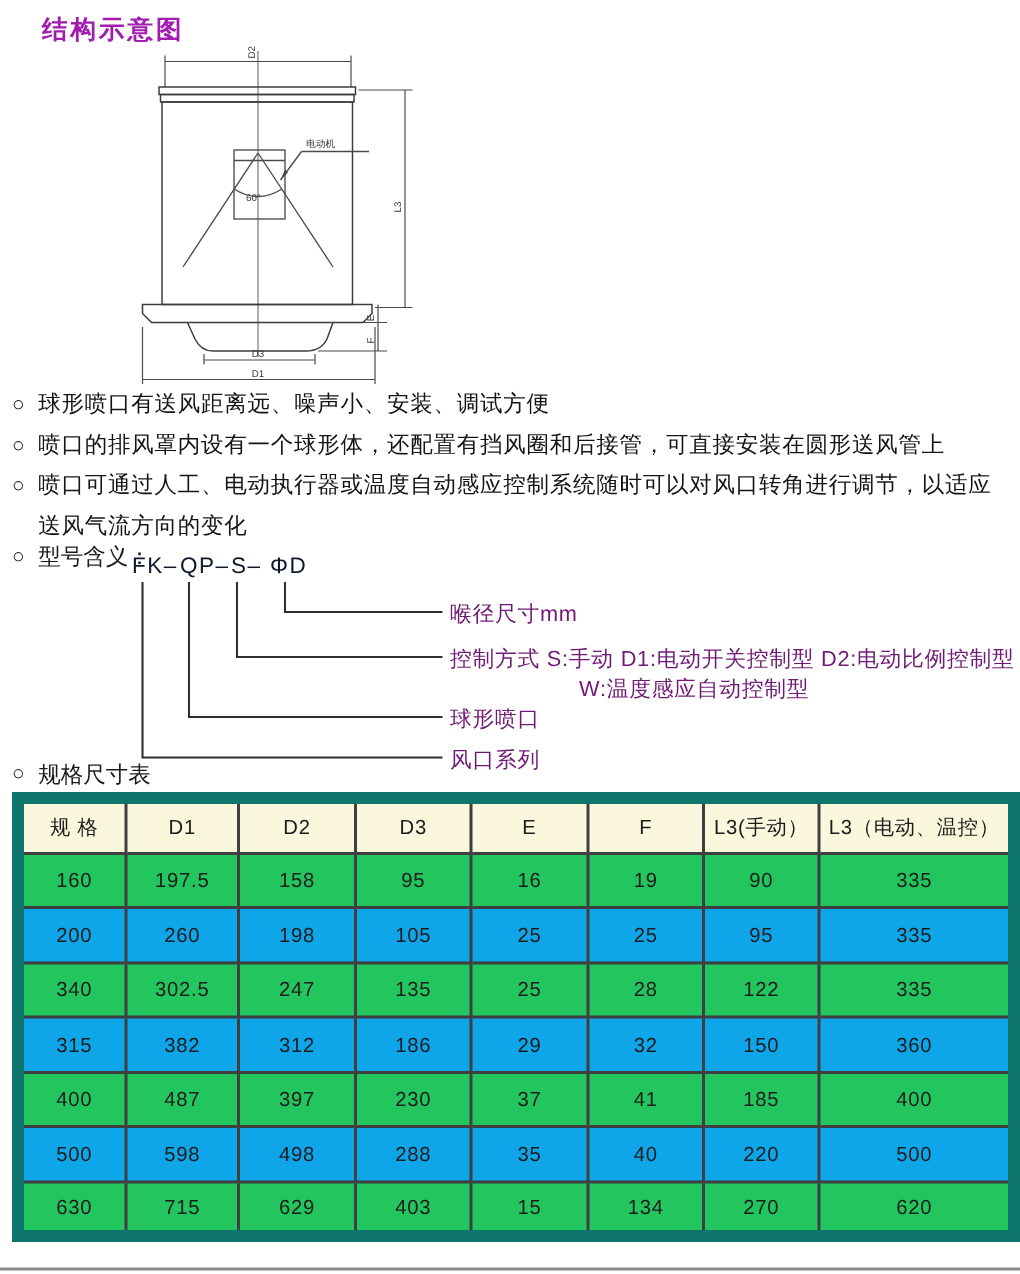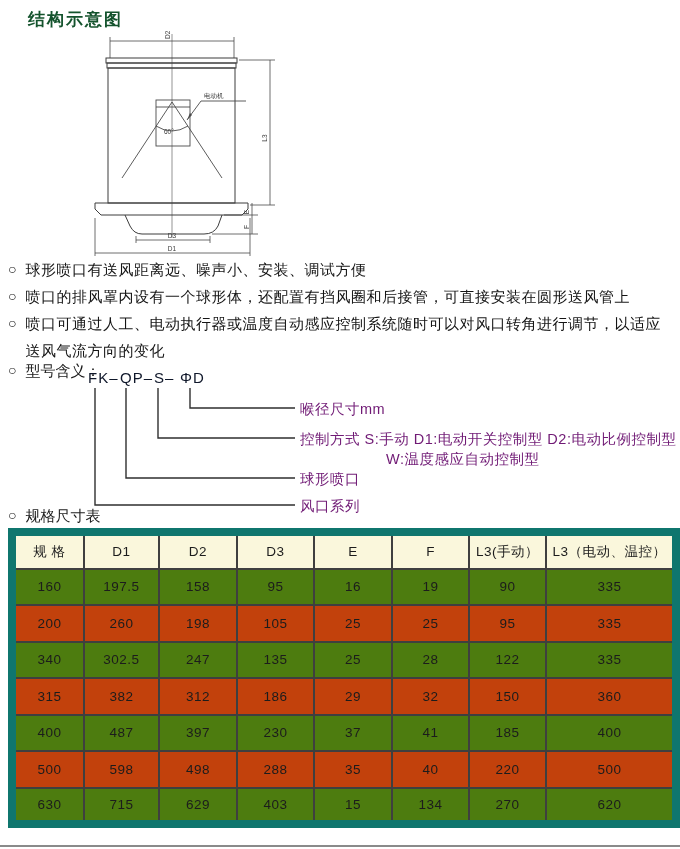--- a/index.html
+++ b/index.html
@@ -4,21 +4,21 @@
 <style>
   * { margin: 0; padding: 0; box-sizing: border-box; }
   html, body { background: #ffffff; }
   body {
     width: 680px; height: 849px; position: relative;
     font-family: "Liberation Sans", "DejaVu Sans", sans-serif;
     color: #1a1a1a; overflow: hidden;
   }
   .page-title {
     position: absolute; left: 28px; top: 8px;
-    font-size: 17px; font-weight: bold; letter-spacing: 2px; color: #14532d;
+    font-size: 17px; font-weight: bold; letter-spacing: 2px; color: #a21caf;
   }
   .drawing { position: absolute; left: 60px; top: 28px; }
   .drawing svg { display: block; }
 
   .features { position: absolute; left: 8px; top: 256px; width: 666px; }
   .feature-item { display: flex; align-items: flex-start; font-size: 15px; line-height: 27px; color: #141414; }
   .feature-bullet { flex: 0 0 auto; margin-right: 9px; font-size: 14px; }
   .feature-text { flex: 1 1 auto; letter-spacing: 0.5px; }
 
   .model { position: absolute; left: 0; top: 362px; width: 680px; height: 150px; }
@@ -37,22 +37,22 @@
   .spec-head { position: absolute; left: 8px; top: 507px; font-size: 15px; display: flex; }
   .spec-bullet { margin-right: 9px; font-size: 14px; }
 
   table.spec { position: absolute; left: 8px; top: 528px; width: 664px;
     border-collapse: collapse; table-layout: fixed; border: 8px solid #0f766e; }
   table.spec td {
     border: 2px solid #3f3f3f; text-align: center; vertical-align: middle;
     height: 36.5px; font-size: 13.5px; color: #1c1c1c; letter-spacing: 0.5px;
   }
   tr.hdr td { background: #faf7dc; font-size: 13.5px; }
-  tr.row-blue td { background: #4d7c0f; }
-  tr.row-yellow td { background: #c2410c; }
+  tr.row-blue td { background: #22c55e; }
+  tr.row-yellow td { background: #0ea5e9; }
 
   .bottom-rule { position: absolute; left: 0; top: 845px; width: 680px; height: 2px; background: #8a8a8a; }
 
   .dim-label { fill: #3a3a3a; }
 </style>
 </head>
 <body>
 
 <div class="page-title">结构示意图</div>
 

